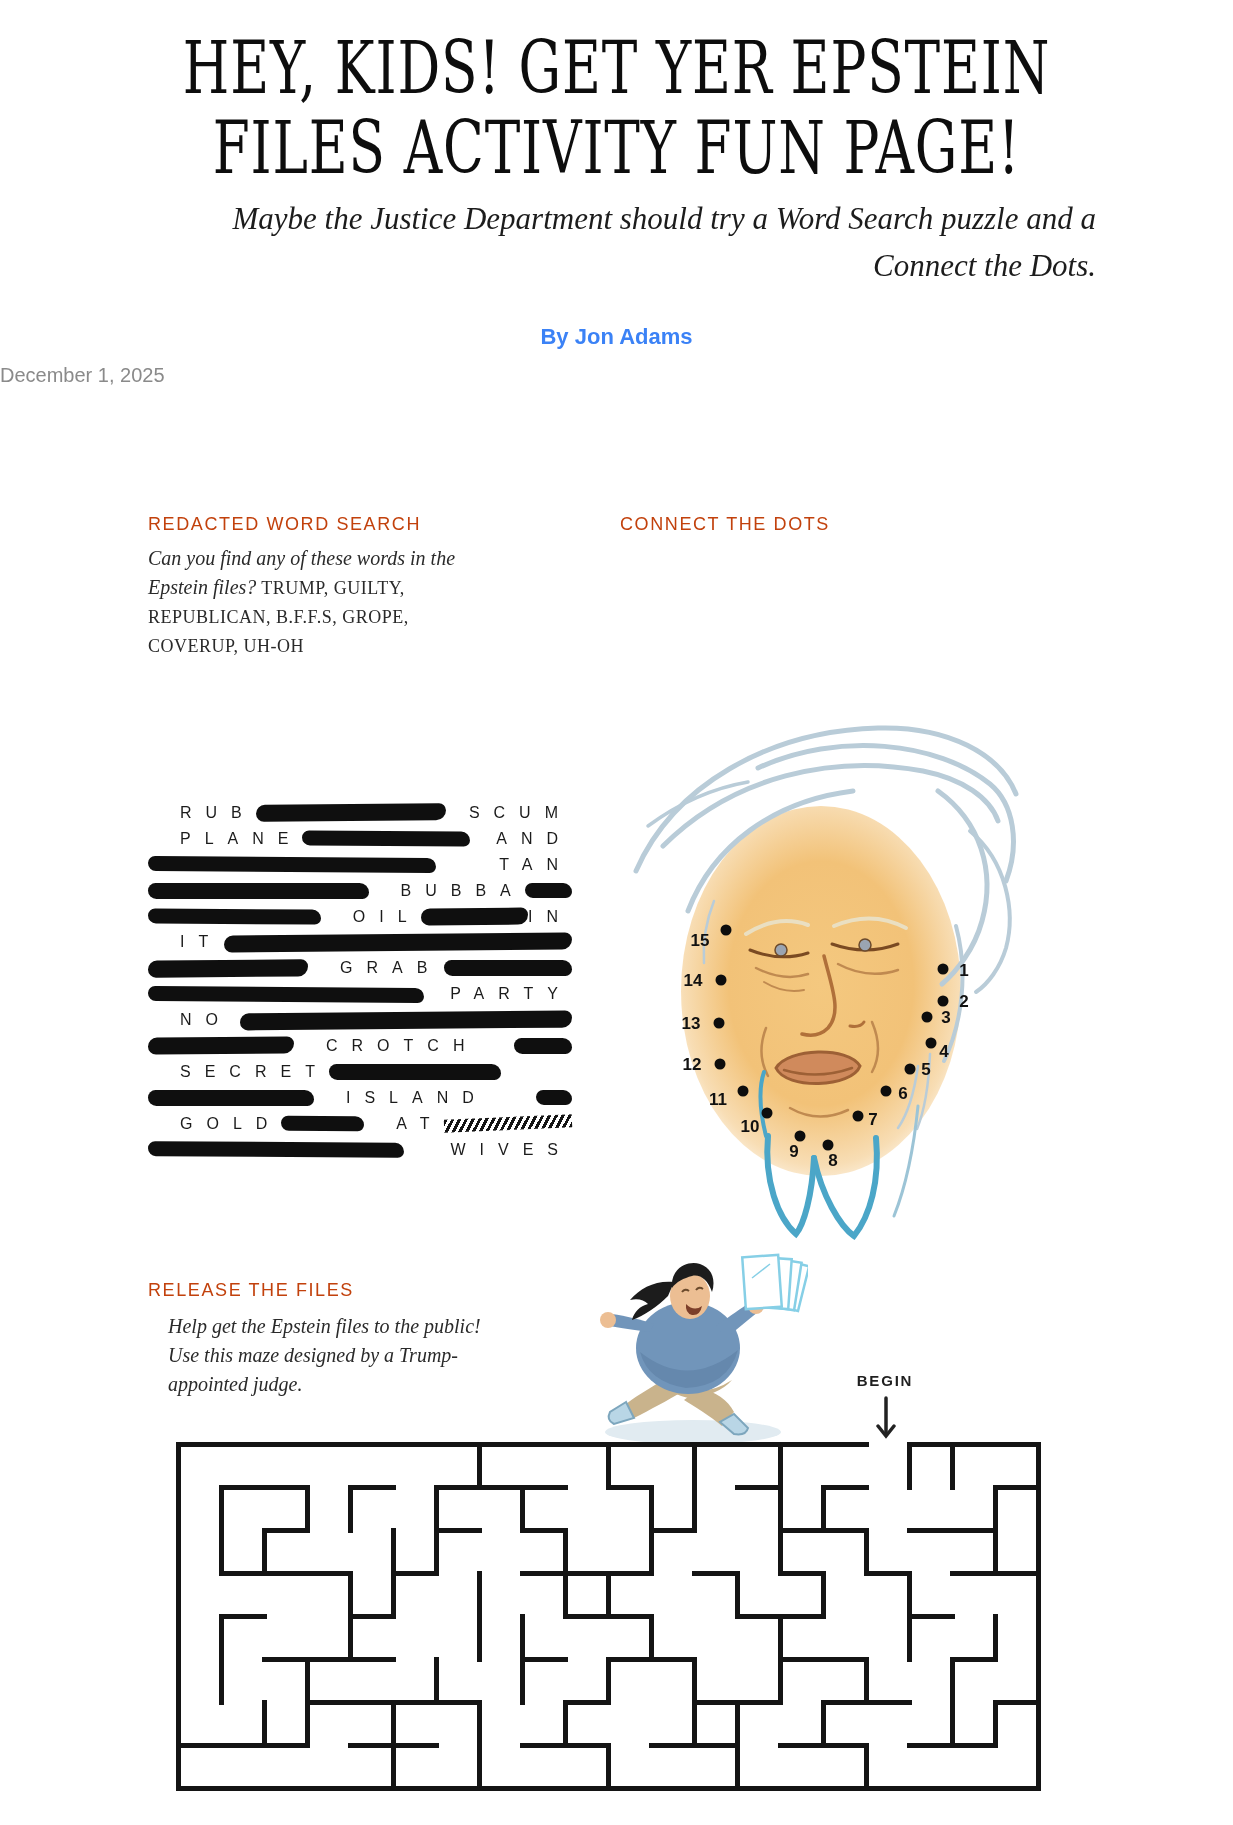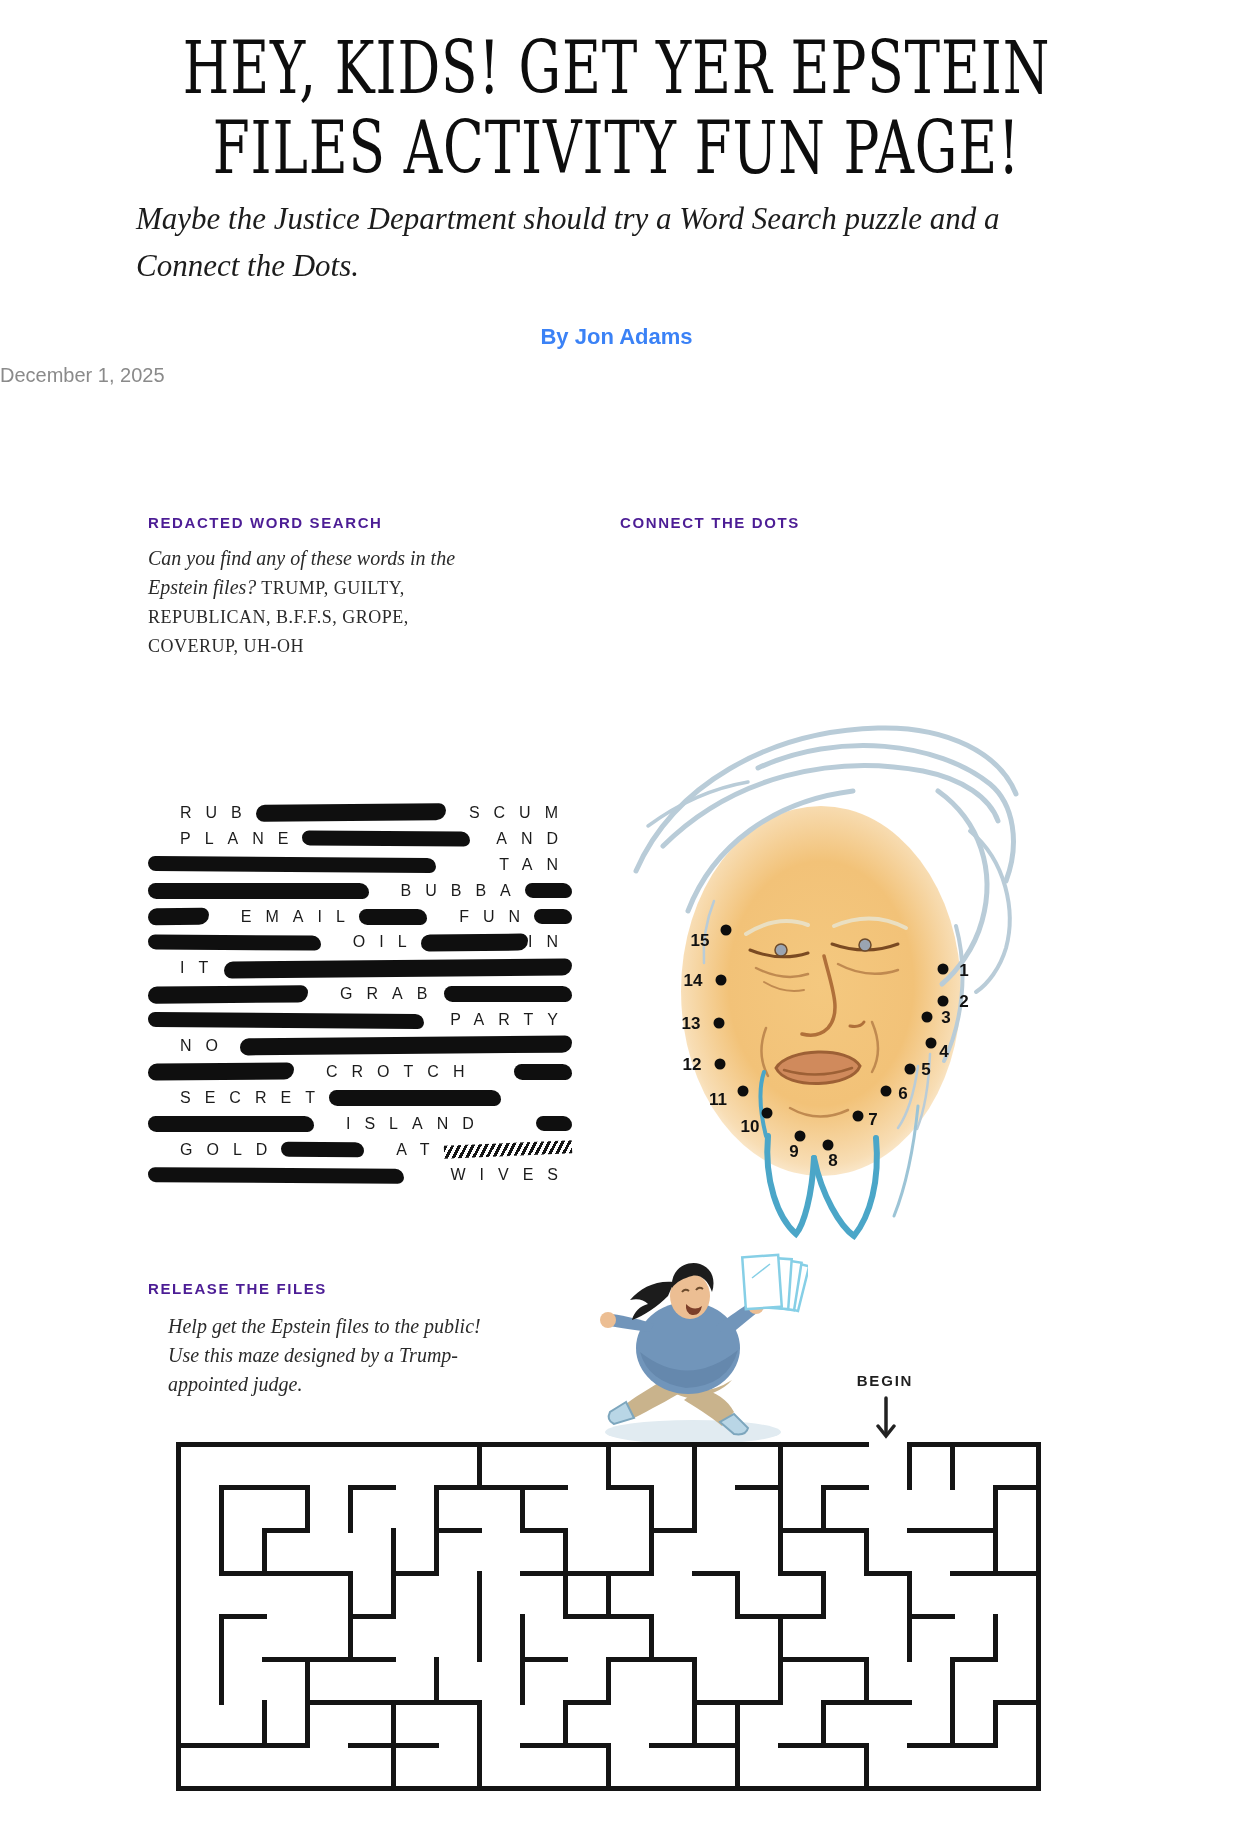--- a/index.html
+++ b/index.html
@@ -4,30 +4,30 @@
 <style>
   html,body{margin:0;padding:0;background:#fff;}
   #page{position:relative;width:1129px;height:1825px;background:#ffffff;overflow:hidden;
         font-family:"Liberation Sans",sans-serif;color:#1a1a1a;}
 
   
   .title-wrap{position:absolute;top:28px;left:0;width:1233px;text-align:center;
               transform:scale(.86,1.18);transform-origin:center top;}
   .title-line{font-family:"DejaVu Serif",serif;font-weight:400;font-size:62px;line-height:1.1;
               color:#0d0d0d;letter-spacing:1px;white-space:nowrap;}
-  .subtitle{position:absolute;top:196px;left:136px;width:960px;text-align:left;
+  .subtitle{position:absolute;top:196px;left:136px;width:960px;text-align:right;
             font-family:"Liberation Serif",serif;font-style:italic;font-size:31px;
             line-height:1.5;color:#1c1c1c;}
   .byline{position:absolute;top:324px;left:0;width:1233px;text-align:center;
           font-weight:700;font-size:22px;color:#3b82f6;}
   .dateline{position:absolute;top:364px;left:0;width:1233px;text-align:left;
             font-size:20px;color:#8a8a8a;}
 
   
-  .sec-head{position:absolute;font-weight:700;font-size:15px;letter-spacing:1.6px;color:#4c1d95;}
+  .sec-head{position:absolute;font-weight:400;font-size:18px;letter-spacing:1.6px;color:#c2410c;}
   .sec-intro{position:absolute;font-family:"Liberation Serif",serif;font-style:italic;
              font-size:20px;line-height:1.45;color:#2a2a2a;}
   .sec-intro .caps{font-style:normal;font-size:18px;letter-spacing:.5px;}
 
   
   #ws-grid{position:absolute;left:148px;top:800px;width:424px;}
   .ws-row{display:flex;align-items:center;height:25.9px;}
   .ws-letters{font-size:16px;letter-spacing:14px;color:#1b1b1b;white-space:nowrap;margin-left:32px;}
   .ws-bar{height:16px;background:#0f0f0f;border-radius:8px 10px 7px 9px;}
   .ws-bar.v1{transform:rotate(-.5deg);border-radius:9px 7px 10px 8px;height:17px;}
@@ -77,27 +77,20 @@
         <span class="ws-letters ws-end">AND</span>
       </div>
       <div class="ws-row">
         <div class="ws-bar v2" style="width: 288px;"></div>
         <span class="ws-letters ws-end">TAN</span>
       </div>
       <div class="ws-row">
         <div class="ws-bar v0" style="width: 224px;"></div>
         <span class="ws-letters">BUBBA</span>
         <div class="ws-bar v2 ws-end" style="width: 48px;"></div>
-      </div>
-      <div class="ws-row">
-        <div class="ws-bar v1" style="width: 64px;"></div>
-        <span class="ws-letters">EMAIL</span>
-        <div class="ws-bar v0" style="width: 72px;"></div>
-        <span class="ws-letters">FUN</span>
-        <div class="ws-bar v2 ws-end" style="width: 40px;"></div>
       </div>
       <div class="ws-row">
         <div class="ws-bar v2" style="width: 180px;"></div>
         <span class="ws-letters">OIL</span>
         <div class="ws-bar v1" style="width: 112px;"></div>
         <span class="ws-letters ws-end">IN</span>
       </div>
       <div class="ws-row">
         <span class="ws-letters">IT</span>
         <div class="ws-bar v1 ws-end" style="width: 348px;"></div>

